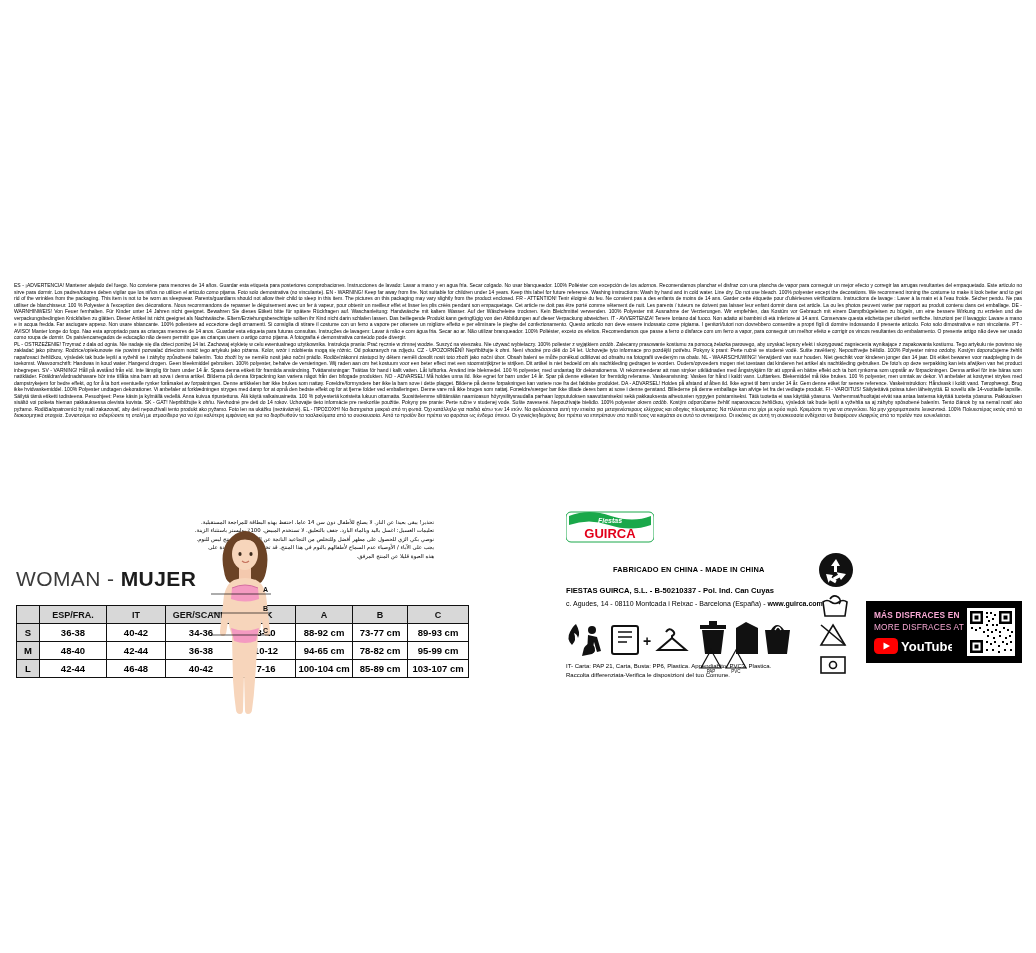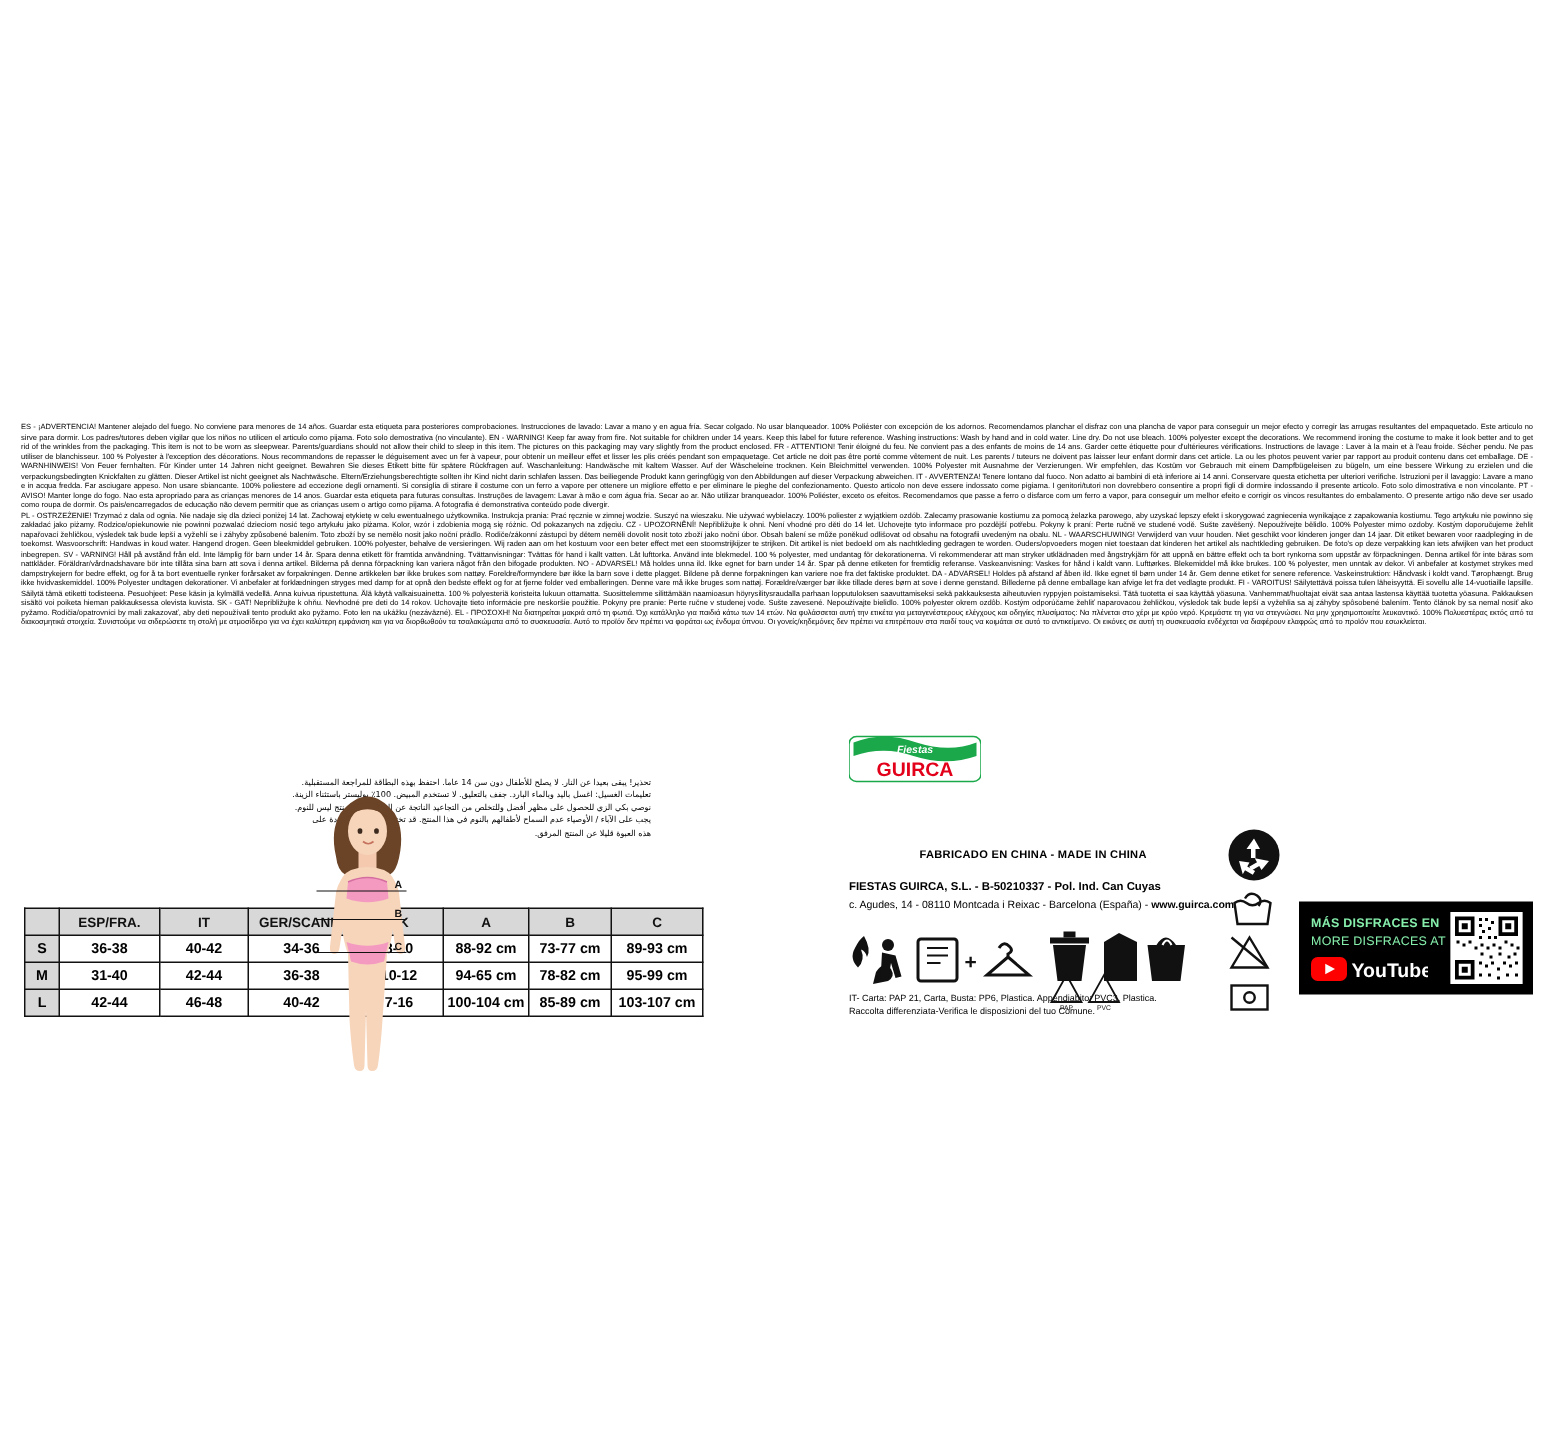--- a/index.html
+++ b/index.html
@@ -28,33 +28,33 @@
   table.sizes td.c4,table.sizes th.c4{width:58px;}
   table.sizes td.c5,table.sizes th.c5{width:56px;}
   table.sizes td.c6,table.sizes th.c6{width:54px;}
   table.sizes td.c7,table.sizes th.c7{width:60px;}
   table.sizes th.mk{background:#d8d8d8;}
 
   
   .figure{position:absolute;left:175px;top:518px;width:140px;height:200px;}
 
   
-  .logo-box{position:absolute;left:566px;top:486px;width:88px;height:40px;text-decoration:underline;}
+  .logo-box{position:absolute;left:566px;top:507px;width:88px;height:40px;text-decoration:underline;}
   .fabricado{position:absolute;left:566px;top:565px;font-size:7.4px;font-weight:bold;letter-spacing:.2px;padding-left:47px;}
   .fiestas{position:absolute;left:566px;top:586px;font-size:7.6px;font-weight:bold;}
   .addr{position:absolute;left:566px;top:600px;font-size:7.0px;}
   .addr b{font-weight:bold;}
 
   
   .picto-row{position:absolute;left:566px;top:618px;width:230px;height:44px;}
   .it-carta{position:absolute;left:566px;top:662px;width:300px;font-size:6.0px;line-height:1.45;}
   .recycle{position:absolute;left:818px;top:552px;width:36px;height:36px;}
 
   
-  .yt-box{position:absolute;left:866px;top:601px;width:156px;height:62px;background:#000;color:#86efac;}
+  .yt-box{position:absolute;left:866px;top:601px;width:156px;height:62px;background:#000;color:#f9a8d4;}
   .yt-line1{position:absolute;left:8px;top:9px;font-size:8.3px;font-weight:bold;letter-spacing:.2px;}
   .yt-line2{position:absolute;left:8px;top:21px;font-size:8.3px;letter-spacing:.2px;}
   .yt-logo{position:absolute;left:8px;top:36px;width:74px;height:18px;}
   .qr{position:absolute;right:7px;top:7px;width:48px;height:48px;background:#fff;}
 </style>
 </head>
 <body>
 
 <div class="sheet">
 
@@ -64,20 +64,23 @@
   </div>
 
   <div class="arabic-block">
     <p>تحذير! يبقى بعيدا عن النار. لا يصلح للأطفال دون سن 14 عاما. احتفظ بهذه البطاقة للمراجعة المستقبلية.</p>
     <p>تعليمات الغسيل: اغسل باليد وبالماء البارد. جفف بالتعليق. لا تستخدم المبيض. 100٪ بوليستر باستثناء الزينة.</p>
     <p>نوصي بكي الزي للحصول على مظهر أفضل وللتخلص من التجاعيد الناتجة عن التعبئة. هذا المنتج ليس للنوم.</p>
     <p>يجب على الآباء / الأوصياء عدم السماح لأطفالهم بالنوم في هذا المنتج. قد تختلف الصور الموجودة على</p>
     <p>هذه العبوة قليلا عن المنتج المرفق.</p>
   </div>
 
+  <div class="woman-title">
+    <span>WOMAN</span><span> - </span><span class="b">MUJER</span>
+  </div>
 
   <table class="sizes">
     <tbody>
         <tr>
       <th class="mk"></th>
       <th class="c1">ESP/FRA.</th>
       <th class="c2">IT</th>
       <th class="c3">GER/SCAND.</th>
       <th class="c4">UK</th>
       <th class="c5">A</th>
@@ -89,21 +92,21 @@
       <td class="c1">36-38</td>
       <td class="c2">40-42</td>
       <td class="c3">34-36</td>
       <td class="c4">8-10</td>
       <td class="c5">88-92 cm</td>
       <td class="c6">73-77 cm</td>
       <td class="c7">89-93 cm</td>
     </tr>
     <tr>
       <td class="sz">M</td>
-      <td class="c1">31-40</td>
+      <td class="c1">48-40</td>
       <td class="c2">42-44</td>
       <td class="c3">36-38</td>
       <td class="c4">10-12</td>
       <td class="c5">94-65 cm</td>
       <td class="c6">78-82 cm</td>
       <td class="c7">95-99 cm</td>
     </tr>
     <tr>
       <td class="sz">L</td>
       <td class="c1">42-44</td>

